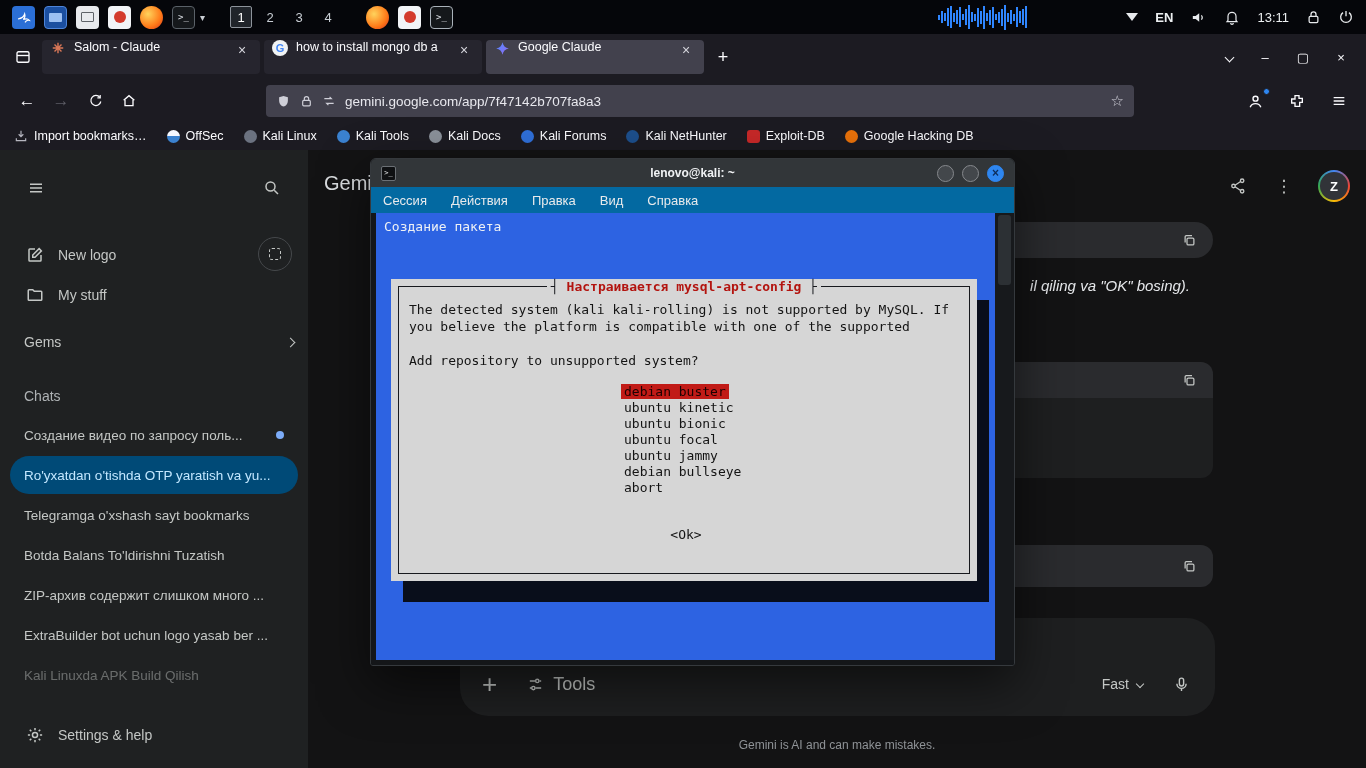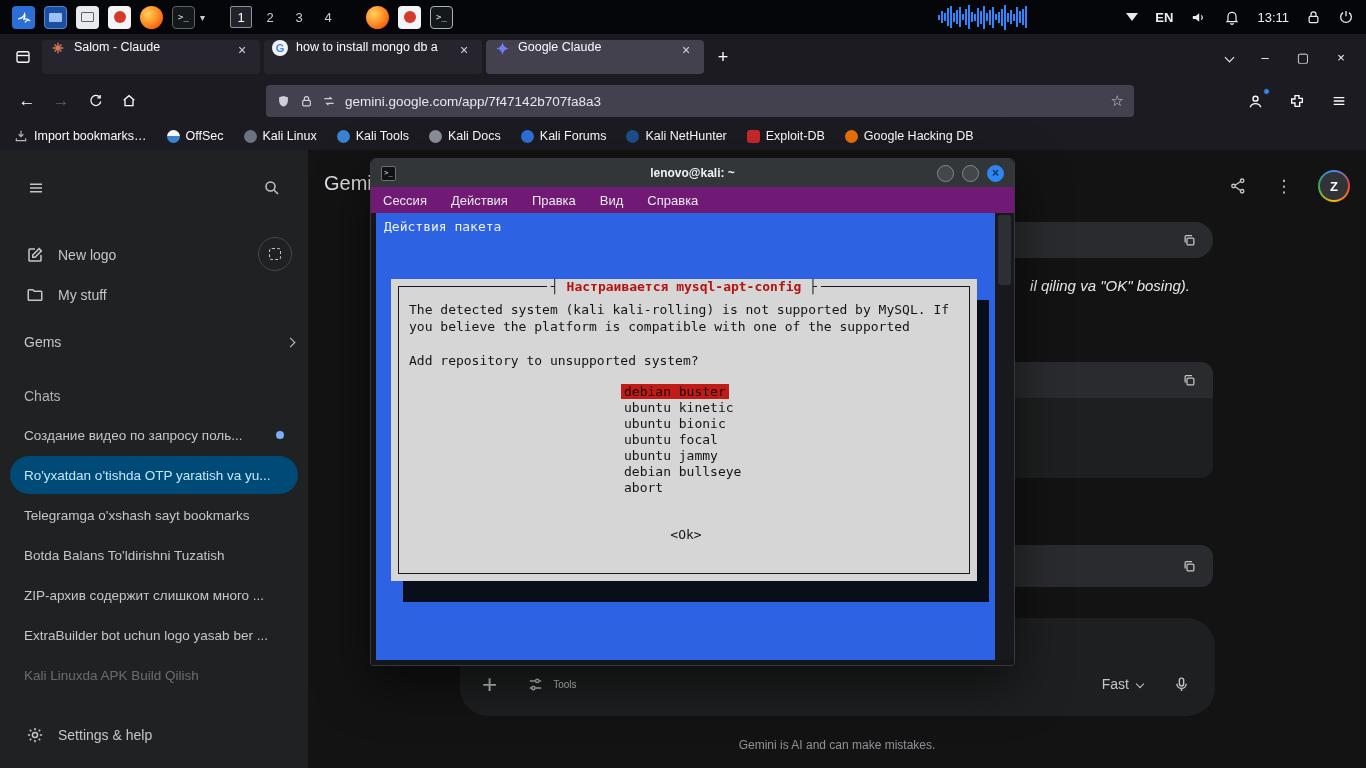--- a/index.html
+++ b/index.html
@@ -89,38 +89,38 @@
   .bubble{position:absolute;right:153px;width:330px;background:#2a2b2e;display:flex;align-items:center;justify-content:flex-end;padding:0 12px}
   .b1{top:72px;height:36px;border-radius:18px}
   .b3{top:395px;height:42px;border-radius:12px}
   .code{position:absolute;right:153px;top:212px;width:330px;border-radius:12px;overflow:hidden}
   .code-h{height:36px;background:#2a2b2e;display:flex;align-items:center;justify-content:flex-end;padding:0 12px}
   .code-b{height:80px;background:#1e1f20}
   .partial{position:absolute;right:176px;top:127px;font-size:15px;font-style:italic;color:#e6e8eb}
   .composer{position:absolute;left:152px;top:468px;width:755px;height:98px;background:#1e1f20;border-radius:28px}
   .comp-row{position:absolute;left:0;right:0;bottom:9px;height:46px;display:flex;align-items:center;padding:0 22px}
   .plus{font-size:26px;font-weight:300;color:#c4c7c5}
-  .tools{display:flex;align-items:center;gap:9px;margin-left:30px;font-size:10px}
+  .tools{display:flex;align-items:center;gap:9px;margin-left:30px;font-size:18px}
   .comp-right{margin-left:auto;display:flex;align-items:center;gap:26px}
   .model{display:flex;align-items:center;gap:8px;font-size:14px}
   .model .chev{width:6px;height:6px}
   .disclaimer{position:absolute;left:0;right:0;top:588px;text-align:center;font-size:12px;color:#8f9397}
 
   
   .term{position:absolute;left:370px;top:158px;width:645px;height:508px;background:#141619;
     border:1px solid #35393d;border-radius:6px 6px 3px 3px;box-shadow:0 18px 50px rgba(0,0,0,.55);
     z-index:50;display:flex;flex-direction:column;overflow:hidden}
   .t-bar{height:28px;background:#323639;display:flex;align-items:center;padding:0 10px;position:relative;flex:none}
   .t-ico{width:15px;height:15px;background:#0f1113;border:1px solid #6b7075;border-radius:2px;
     color:#e8eaec;font-size:7px;display:flex;align-items:center;justify-content:center;font-family:"DejaVu Sans Mono",monospace}
   .t-text{position:absolute;left:0;right:0;text-align:center;font-size:12px;font-weight:bold;color:#f0f2f4}
   .t-btns{margin-left:auto;display:flex;gap:8px;z-index:1}
   .t-circle{width:17px;height:17px;border-radius:50%;background:#43474b;border:1px solid #86898d}
   .t-circle.close{background:#2e86f0;border-color:#2e86f0;color:#0d2d5c;display:flex;align-items:center;justify-content:center;font-size:12px;font-weight:bold}
-  .t-menu{height:26px;background:#701a75;display:flex;align-items:center;gap:24px;padding:0 12px;font-size:13px;color:#e8eaec;flex:none}
+  .t-menu{height:26px;background:#0369a1;display:flex;align-items:center;gap:24px;padding:0 12px;font-size:13px;color:#e8eaec;flex:none}
   .t-body{flex:1;display:flex;background:#141619;padding:0 0 5px 5px}
   .t-screen{flex:1;background:#2d63e2;position:relative;font-family:"DejaVu Sans Mono",monospace;font-size:13px;color:#fff}
   .t-header{padding:6px 8px;color:#eef1f5}
   .t-scroll{width:19px;background:#17191c;position:relative;flex:none}
   .t-scroll i{position:absolute;top:2px;left:3px;right:3px;height:70px;background:#2c3034;border-radius:3px}
 
   .dlg{position:absolute;left:15px;top:66px;width:586px;height:302px;background:#d6d6d6;color:#141414;
     box-shadow:12px 21px 0 rgba(6,8,12,.93)}
   .dlg-frame{position:absolute;inset:7px;border:1px solid #17191d;pointer-events:none}
   .dlg-titlebar{position:absolute;top:0;left:0;right:0;text-align:center;z-index:1;line-height:16px}
@@ -557,21 +557,21 @@
   <div class="t-menu">
     <span>Сессия</span>
     <span>Действия</span>
     <span>Правка</span>
     <span>Вид</span>
     <span>Справка</span>
   </div>
 
   <div class="t-body">
     <div class="t-screen">
-      <div class="t-header">Действия пакета</div>
+      <div class="t-header">Создание пакета</div>
 
       <div class="dlg">
         <div class="dlg-frame"></div>
         <div class="dlg-titlebar">
           <span class="wrap"><span class="tick">┤ </span><b style="color:#b3140f">Настраивается mysql-apt-config</b><span class="tick"> ├</span></span>
         </div>
         <div class="dlg-body">
           <div class="dlg-line">The detected system (kali kali-rolling) is not supported by MySQL. If</div>
           <div class="dlg-line">you believe the platform is compatible with one of the supported</div>
           <div class="dlg-line"></div>

